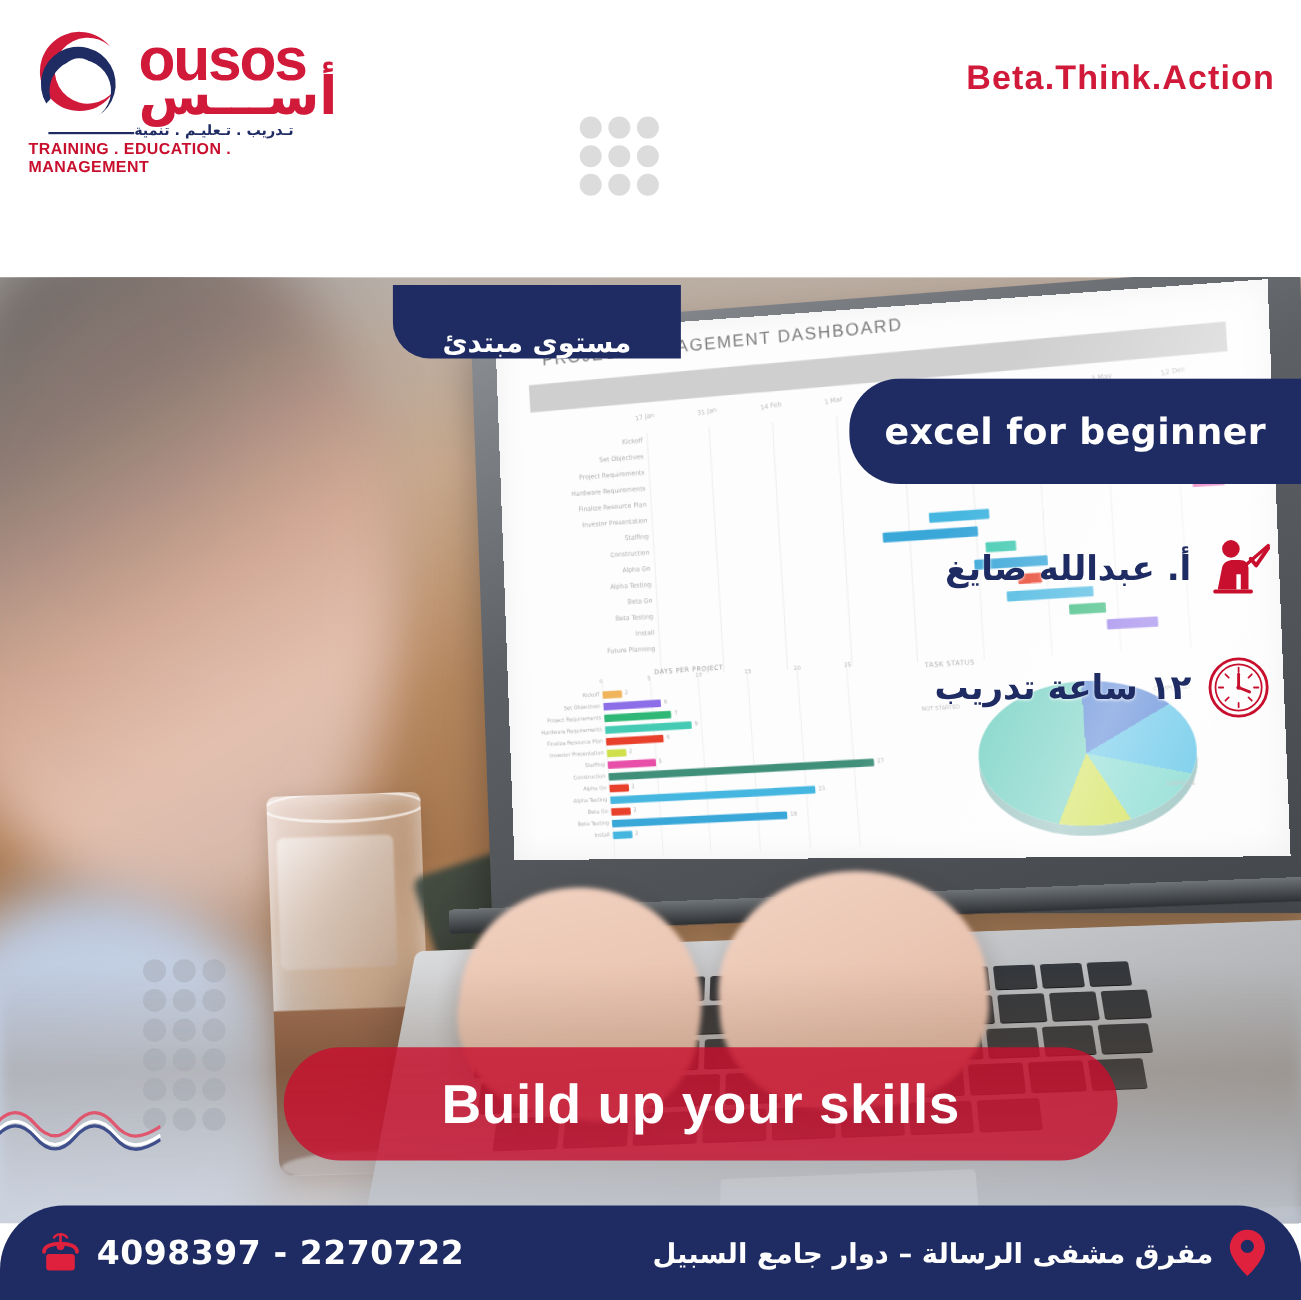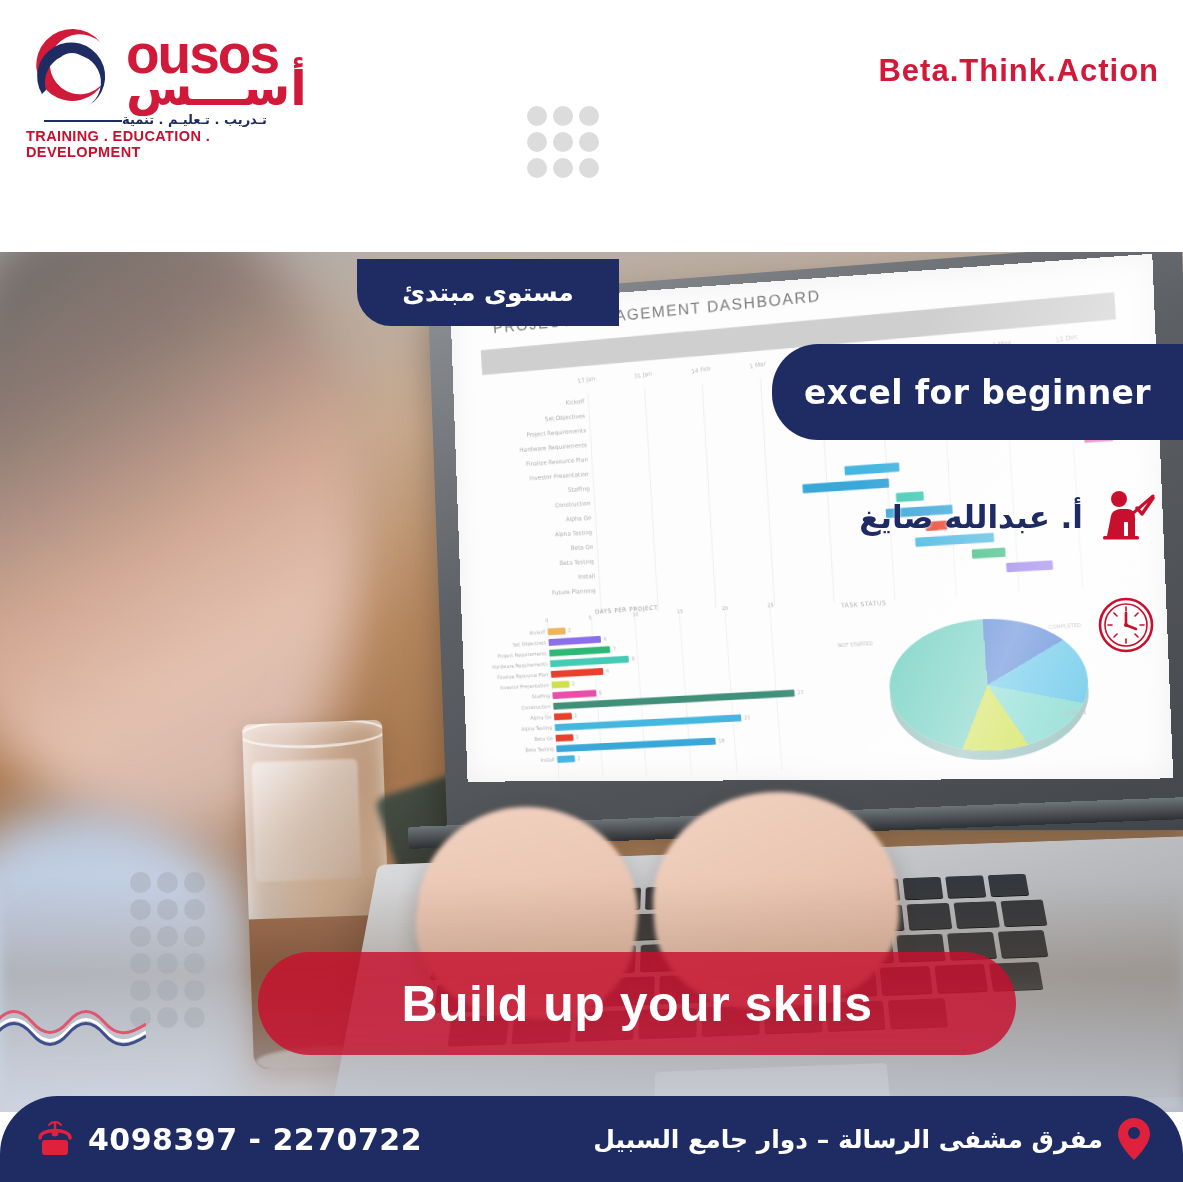--- a/index.html
+++ b/index.html
@@ -172,21 +172,21 @@
     padding-right:20px;box-sizing:border-box;
   }
   .title-banner .t{
     color:#fff;font-size:33px;font-weight:bold;direction:rtl;white-space:nowrap;
     font-family:"DejaVu Sans","Liberation Sans",sans-serif;
   }
   
   .level-chip{
     position:absolute;left:357px;top:259px;width:262px;height:67px;
     background:#1F2C63;border-radius:0 0 0 34px;
-    display:flex;align-items:center;justify-content:center;
+    display:flex;align-items:flex-end;justify-content:center;
   }
   .level-chip .t{color:#fff;font-size:25px;font-weight:bold;direction:rtl;}
   
   .excel-box{
     position:absolute;left:772px;top:344px;width:411px;height:96px;
     background:#1F2C63;border-radius:46px 0 0 46px;
     display:flex;align-items:center;justify-content:center;
   }
   .excel-box .t{color:#fff;font-size:33px;font-weight:bold;letter-spacing:.4px;}
 
@@ -507,21 +507,21 @@
   <div class="logo">
     <svg width="100" height="100" viewBox="0 0 100 100" style="position:absolute;left:0;top:4px;">
       <path d="M78 22 A36 36 0 1 0 82 62 A30 30 0 1 1 78 22 Z" fill="#D11A3A"></path>
       <path d="M20 74 A34 34 0 1 1 66 86 A28 28 0 1 0 24 70 Z" fill="#1F2C63"></path>
       <circle cx="50" cy="50" r="17" fill="#ffffff"></circle>
     </svg>
     <div class="wordmark">ousos</div>
     <div class="arword">أســـس</div>
     <div class="rule"></div>
     <div class="arsub">تـدريب . تـعليـم . تنمية</div>
-    <div class="ensub">TRAINING . EDUCATION . DEVELOPMENT</div>
+    <div class="ensub">TRAINING . EDUCATION . MANAGEMENT</div>
   </div>
 
   <div class="tagline">Beta.Think.Action</div>
 
   <div class="dotgrid top" id="dots-top">
       <span></span>
       <span></span>
       <span></span>
       <span></span>
       <span></span>
@@ -588,20 +588,21 @@
         <line x1="43" y1="29" x2="47" y2="29"></line>
         <line x1="17" y1="17" x2="20" y2="20"></line>
         <line x1="38" y1="38" x2="41" y2="41"></line>
         <line x1="41" y1="17" x2="38" y2="20"></line>
         <line x1="20" y1="38" x2="17" y2="41"></line>
       </g>
       <line x1="29" y1="29" x2="29" y2="17" stroke="#C8102E" stroke-width="2.6" stroke-linecap="round"></line>
       <line x1="29" y1="29" x2="39" y2="33" stroke="#C8102E" stroke-width="2.6" stroke-linecap="round"></line>
       <circle cx="29" cy="29" r="2" fill="#C8102E"></circle>
     </svg>
+    <div class="txt">١٢ ساعة تدريب</div>
   </div>
 
   <div class="build">
     <div class="t">Build up your skills</div>
   </div>
 
   <div class="footer">
     <div class="grp">
       <svg width="42" height="42" viewBox="0 0 42 42">
         <rect x="8" y="22" width="26" height="15" rx="3" fill="#E0213E"></rect>

